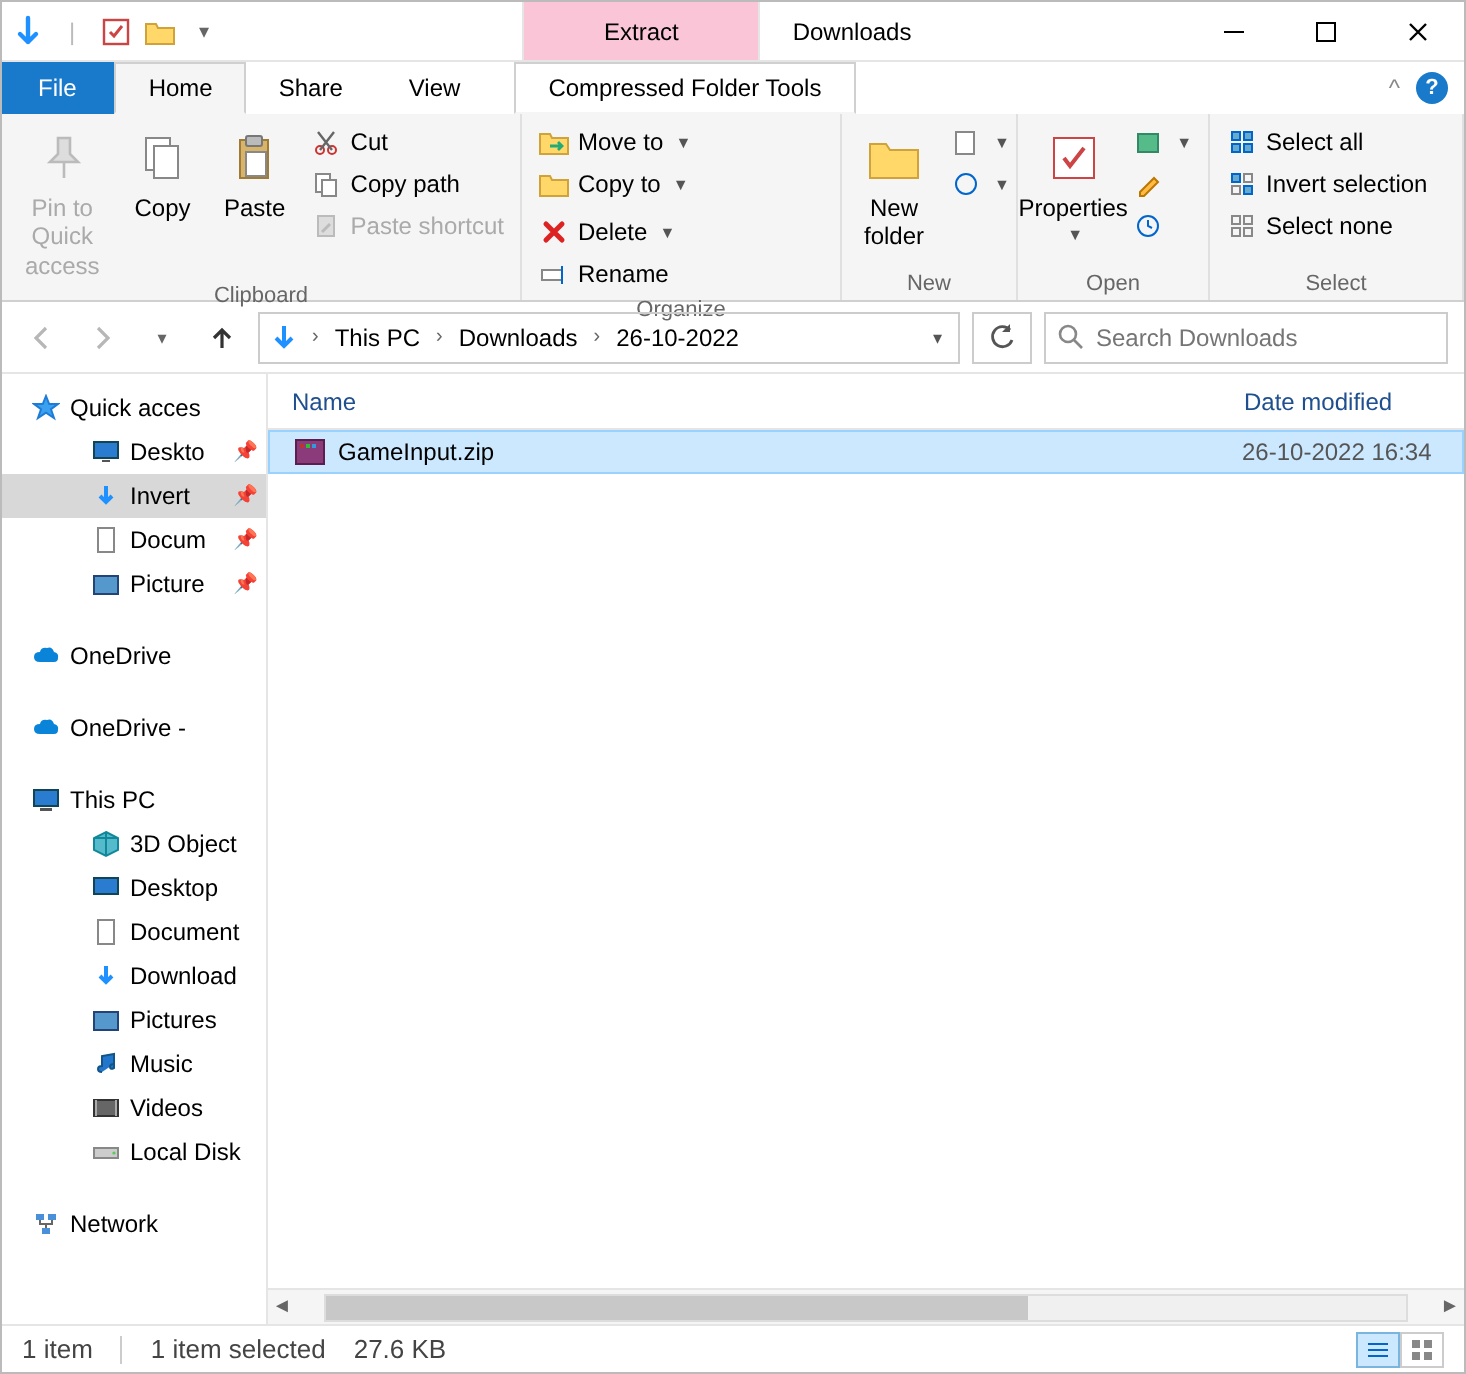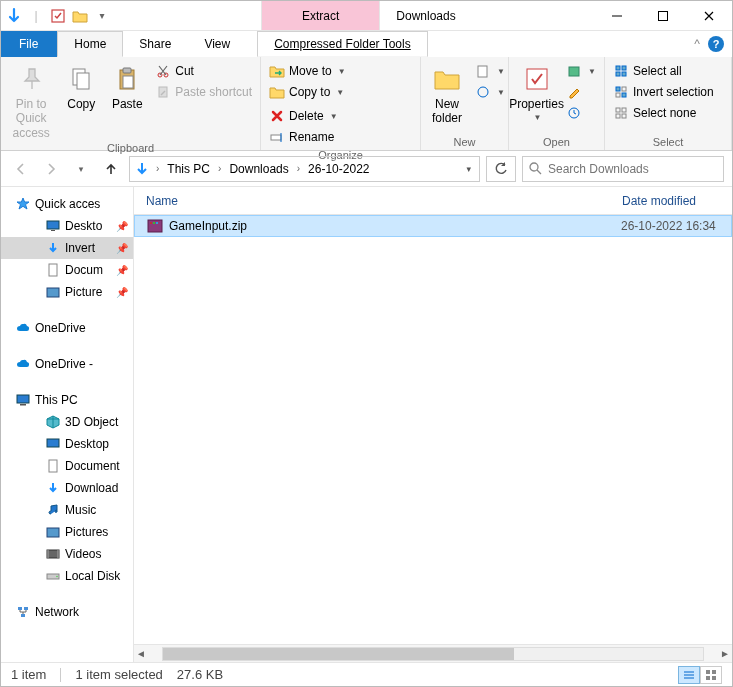--- a/index.html
+++ b/index.html
@@ -12,21 +12,21 @@
   .extract-box { background: #f9c5d7; padding: 0 40px; display: flex; align-items: center; font-size: 12px; border-left: 1px solid #e5e5e5; border-right: 1px solid #e5e5e5; }
   .title-text { flex: 1; display: flex; align-items: center; padding-left: 16px; font-size: 12px; }
   .win-controls { display: flex; }
   .win-btn { width: 46px; display: flex; align-items: center; justify-content: center; font-size: 14px; font-family: "Segoe UI Symbol", sans-serif; }
   
   
   .tabstrip { height: 26px; display: flex; align-items: stretch; background: #fff; position: relative; }
   .tab { padding: 0 16px; display: flex; align-items: center; font-size: 12px; border-right: 1px solid transparent; cursor: default; }
   .tab.file { background: #1979ca; color: #fff; padding: 0 18px; }
   .tab.active { border: 1px solid #d0d0d0; border-bottom: 1px solid #f5f5f5; background: #f5f5f5; }
-  .tab.context { border: 1px solid #d0d0d0; border-bottom: 1px solid #f5f5f5; text-decoration: underline; }
+  .tab.context { border: 1px solid #d0d0d0; border-bottom: 1px solid #f5f5f5; }
   .tab-spacer { flex: 1; }
   .strip-right { display: flex; align-items: center; padding-right: 8px; gap: 8px; }
   .help-circle { width: 16px; height: 16px; border-radius: 50%; background: #1979ca; color: #fff; display: flex; align-items: center; justify-content: center; font-size: 11px; font-weight: bold; }
   
   
   .ribbon { background: #f5f5f5; border-bottom: 1px solid #d0d0d0; display: flex; height: 94px; }
   .rgroup { border-right: 1px solid #e0e0e0; display: flex; flex-direction: column; padding: 2px 4px 0; }
   .rgroup-body { flex: 1; display: flex; align-items: flex-start; gap: 2px; }
   .rgroup-label { text-align: center; font-size: 11px; color: #666; padding: 2px 0; }
   .bigbtn { display: flex; flex-direction: column; align-items: center; justify-content: flex-start; padding: 4px 6px 0; gap: 2px; text-align: center; line-height: 1.2; min-width: 44px; cursor: default; }
@@ -177,20 +177,29 @@
         <div class="smallbtn">
           <span class="icon-sm">
             <svg width="14" height="14" viewBox="0 0 14 14">
                 <circle cx="4" cy="11" r="2" fill="none" stroke="#c33"></circle>
                 <circle cx="10" cy="11" r="2" fill="none" stroke="#c33"></circle>
                 <path d="M4 11 L11 2 M10 11 L3 2" stroke="#666" stroke-width="1.2"></path>
               </svg>
           </span>
           <span>Cut</span>
         </div>
+        <div class="smallbtn">
+          <span class="icon-sm">
+            <svg width="14" height="14" viewBox="0 0 14 14">
+                <rect x="2" y="2" width="7" height="9" fill="#fff" stroke="#888"></rect>
+                <rect x="5" y="5" width="7" height="8" fill="#fff" stroke="#888"></rect>
+              </svg>
+          </span>
+          <span>Copy path</span>
+        </div>
         <div class="smallbtn disabled">
           <span class="icon-sm">
             <svg width="14" height="14" viewBox="0 0 14 14">
                 <rect x="3" y="2" width="8" height="10" fill="#eee" stroke="#bbb"></rect>
                 <path d="M5 10 L9 6" stroke="#aac" stroke-width="1.5"></path>
               </svg>
           </span>
           <span>Paste shortcut</span>
         </div>
       </div>
@@ -513,32 +522,32 @@
         <span class="nav-icon">
           <svg width="14" height="14" viewBox="0 0 14 14">
             <path d="M7 2 L7 10 M4 7 L7 10 L10 7" stroke="#1e90ff" stroke-width="2" fill="none"></path>
           </svg>
         </span>
         <span>Download</span>
       </div>
     <div class="nav-item lvl1">
         <span class="nav-icon">
           <svg width="14" height="14" viewBox="0 0 14 14">
+            <rect x="1" y="3" width="12" height="9" fill="#59c" stroke="#247"></rect>
+          </svg>
+        </span>
+        <span>Pictures</span>
+      </div>
+    <div class="nav-item lvl1">
+        <span class="nav-icon">
+          <svg width="14" height="14" viewBox="0 0 14 14">
             <path d="M5 11 Q3 11 3 9.5 Q3 8 5 8 L5 3 L11 2 L11 9 Q9 10 9 8.5 Q9 7 11 7" fill="#27c" stroke="#158"></path>
           </svg>
         </span>
         <span>Music</span>
-      </div>
-    <div class="nav-item lvl1">
-        <span class="nav-icon">
-          <svg width="14" height="14" viewBox="0 0 14 14">
-            <rect x="1" y="3" width="12" height="9" fill="#59c" stroke="#247"></rect>
-          </svg>
-        </span>
-        <span>Pictures</span>
       </div>
     <div class="nav-item lvl1">
         <span class="nav-icon">
           <svg width="14" height="14" viewBox="0 0 14 14">
             <rect x="1" y="3" width="12" height="8" fill="#666" stroke="#333"></rect>
             <path d="M2 3v8M12 3v8" stroke="#aaa"></path>
           </svg>
         </span>
         <span>Videos</span>
       </div>

